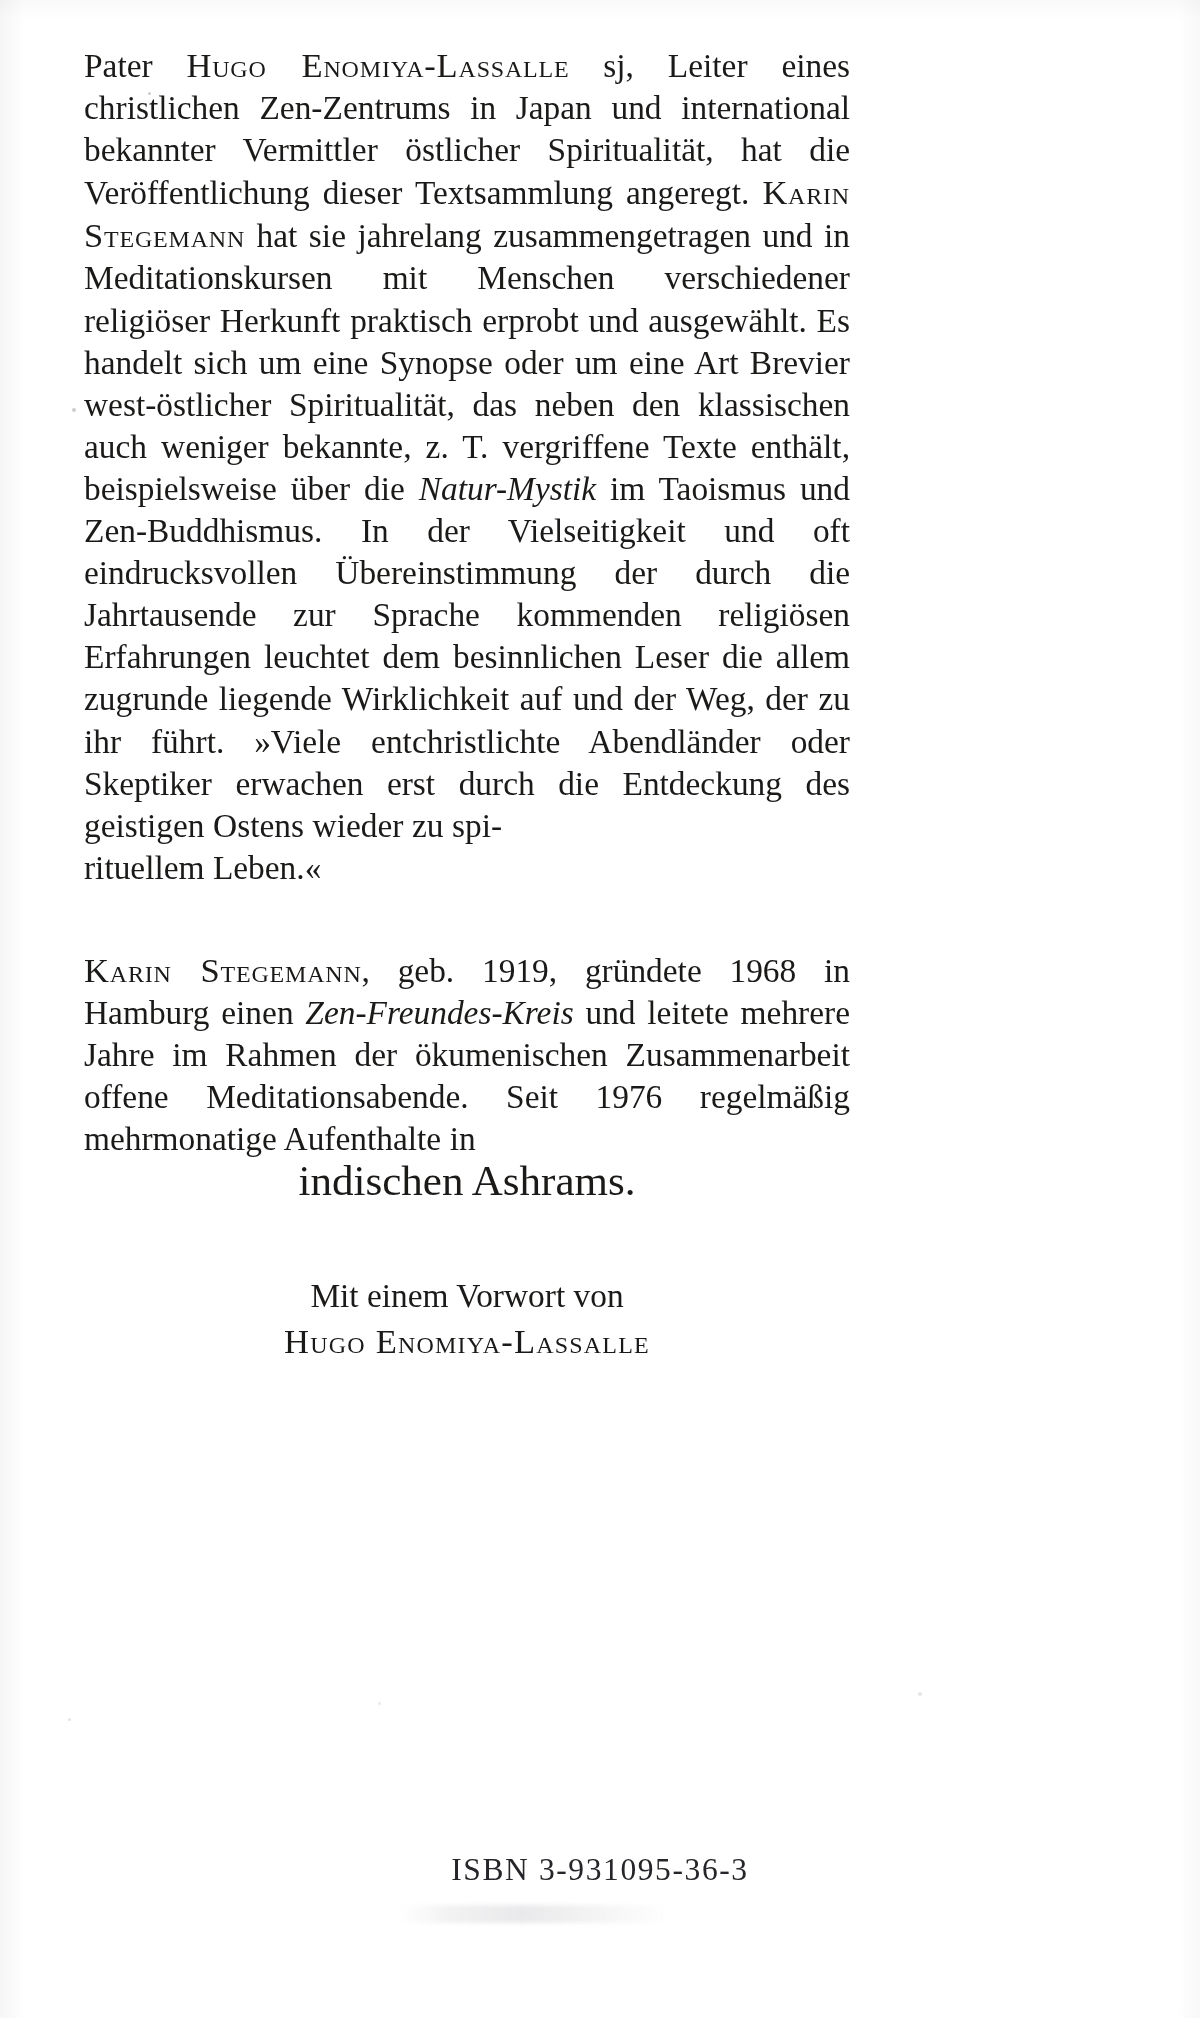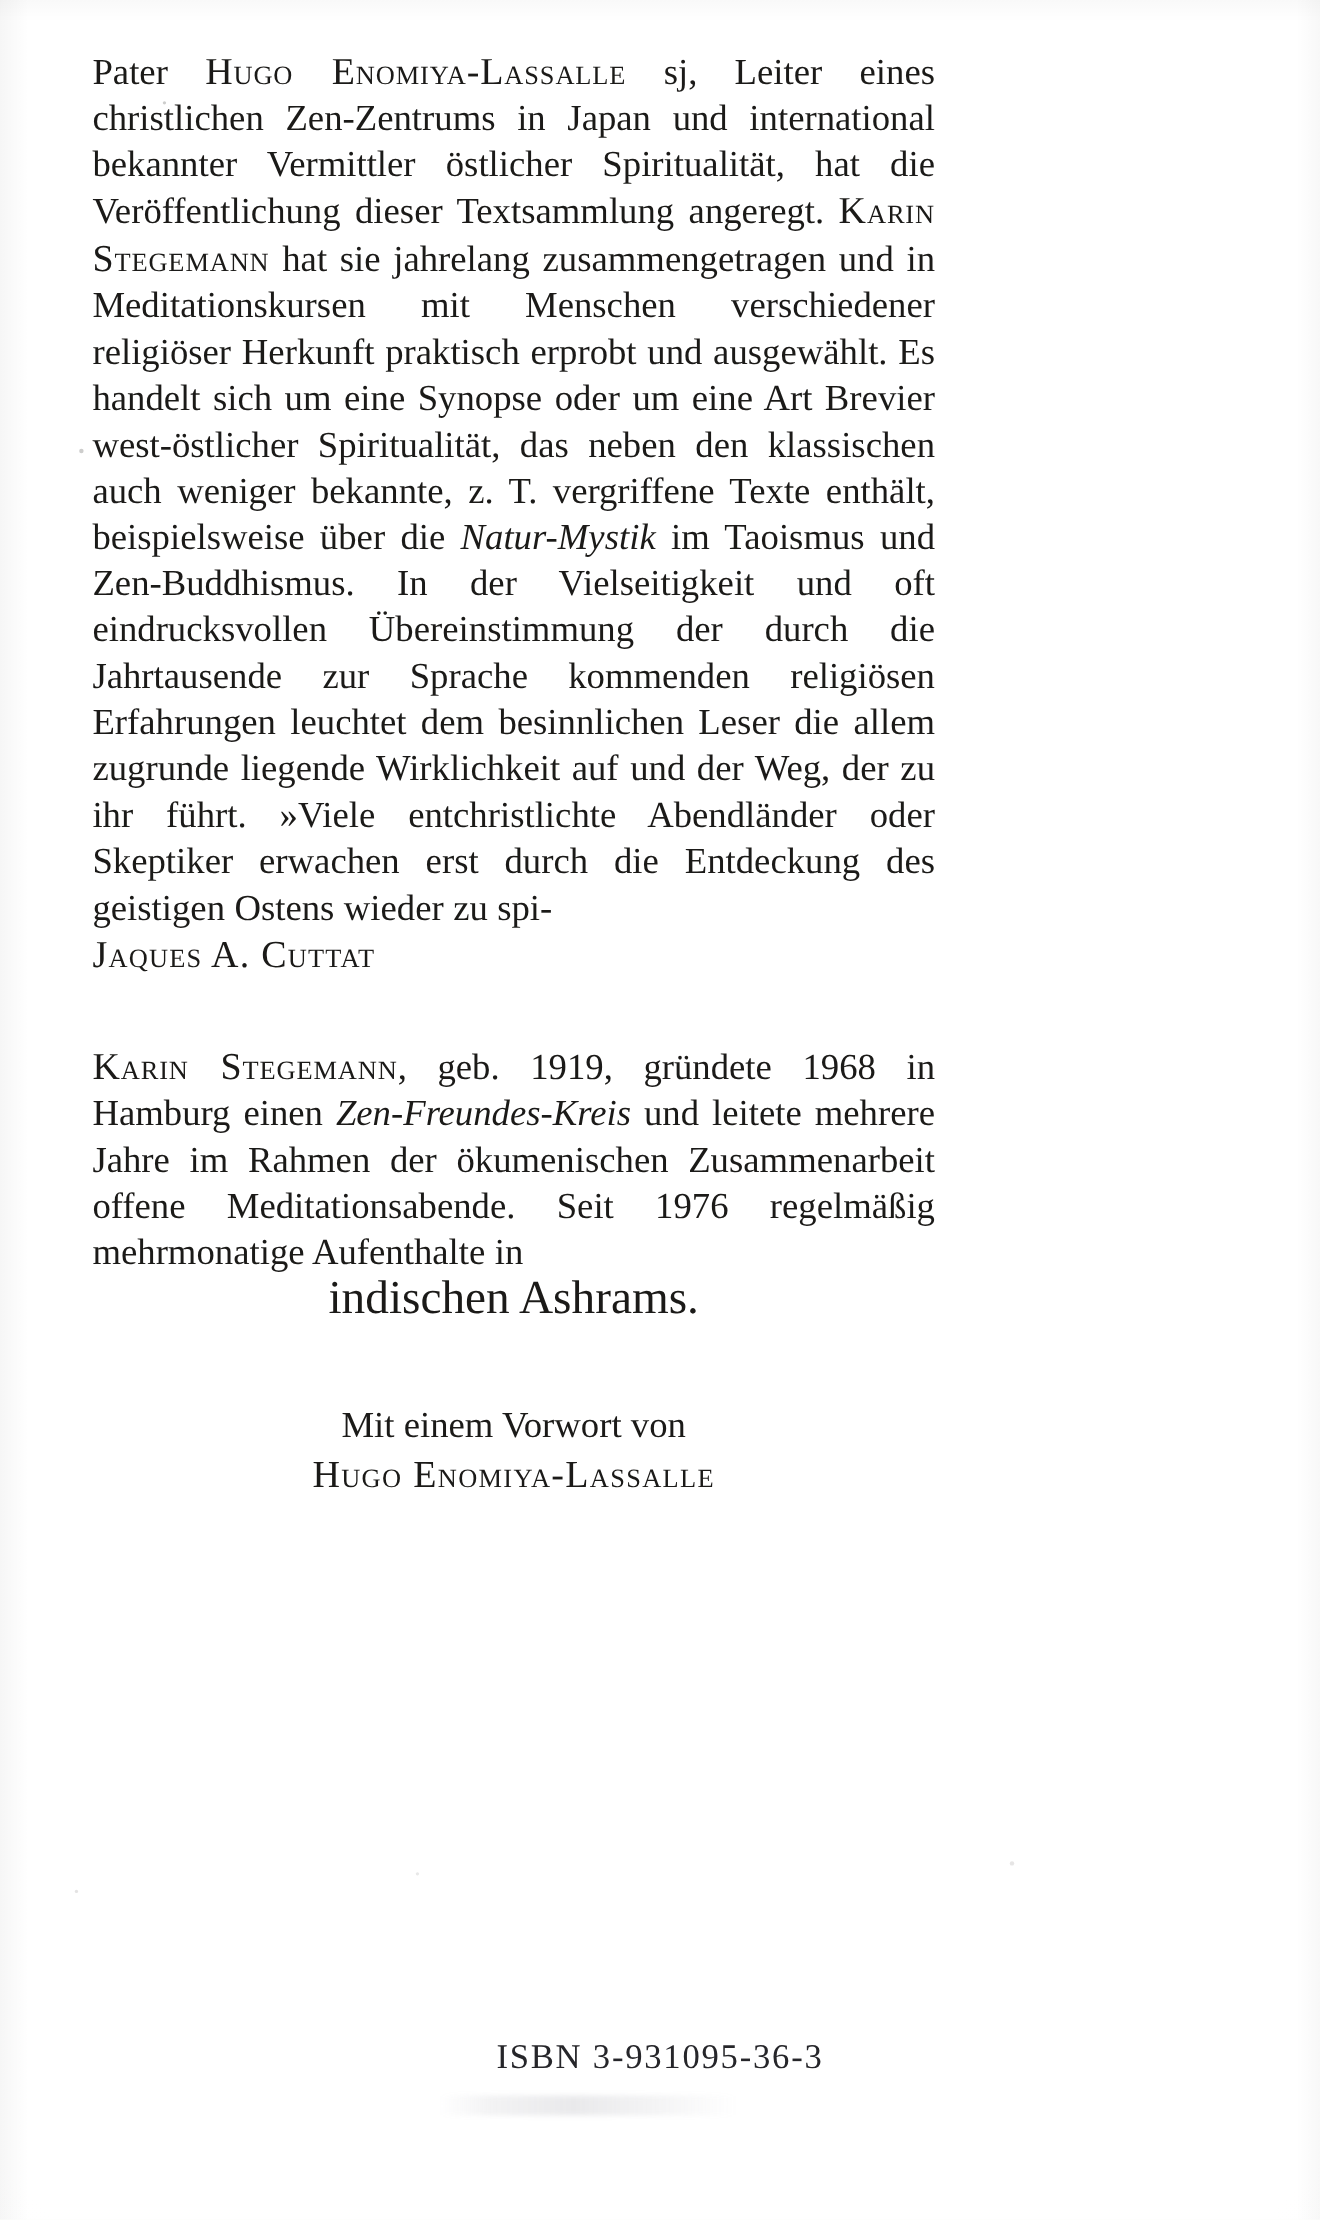--- a/index.html
+++ b/index.html
@@ -166,21 +166,21 @@
 
 <div class="paper"></div>
 
 <div class="page">
 
   <div class="content">
 
     <p class="para blurb"><span>Pater </span><span class="sc">Hugo Enomiya-Lassalle</span><span> sj, Leiter eines christlichen Zen-Zentrums in Japan und international bekannter Vermittler östlicher Spiritualität, hat die Veröffentlichung dieser Textsammlung angeregt. </span><span class="sc">Karin Stegemann</span><span> hat sie jahrelang zusammengetragen und in Meditationskursen mit Menschen verschiedener religiöser Herkunft praktisch erprobt und ausgewählt. Es handelt sich um eine Synopse oder um eine Art Brevier west-östlicher Spiritualität, das neben den klassischen auch weniger bekannte, z. T. vergriffene Texte enthält, beispielsweise über die </span><span class="it">Natur-Mystik</span><span> im Taoismus und Zen-Buddhismus. In der Vielseitigkeit und oft eindrucksvollen Übereinstimmung der durch die Jahrtausende zur Sprache kommenden religiösen Erfahrungen leuchtet dem besinnlichen Leser die allem zugrunde liegende Wirklichkeit auf und der Weg, der zu ihr führt. »Viele entchristlichte Abendländer oder Skeptiker erwachen erst durch die Entdeckung des geistigen Ostens wieder zu spi-</span></p>
 
     <div class="attrib-line">
-      <span class="who">Jaques A. Cuttat</span>
+      <span class="tail">rituellem Leben.«</span>
     </div>
 
     <div class="bio">
       <p class="para"><span class="sc">Karin Stegemann</span><span>, geb. 1919, gründete 1968 in Hamburg einen </span><span class="it">Zen-Freundes-Kreis</span><span> und leitete mehrere Jahre im Rahmen der ökumenischen Zusammenarbeit offene Meditationsabende. Seit 1976 regelmäßig mehrmonatige Aufenthalte in</span></p>
       <p class="bio-last">indischen Ashrams.</p>
     </div>
 
     <div class="foreword">
       <p class="fw-line">Mit einem Vorwort von</p>
       <p class="fw-name">Hugo Enomiya-Lassalle</p>

